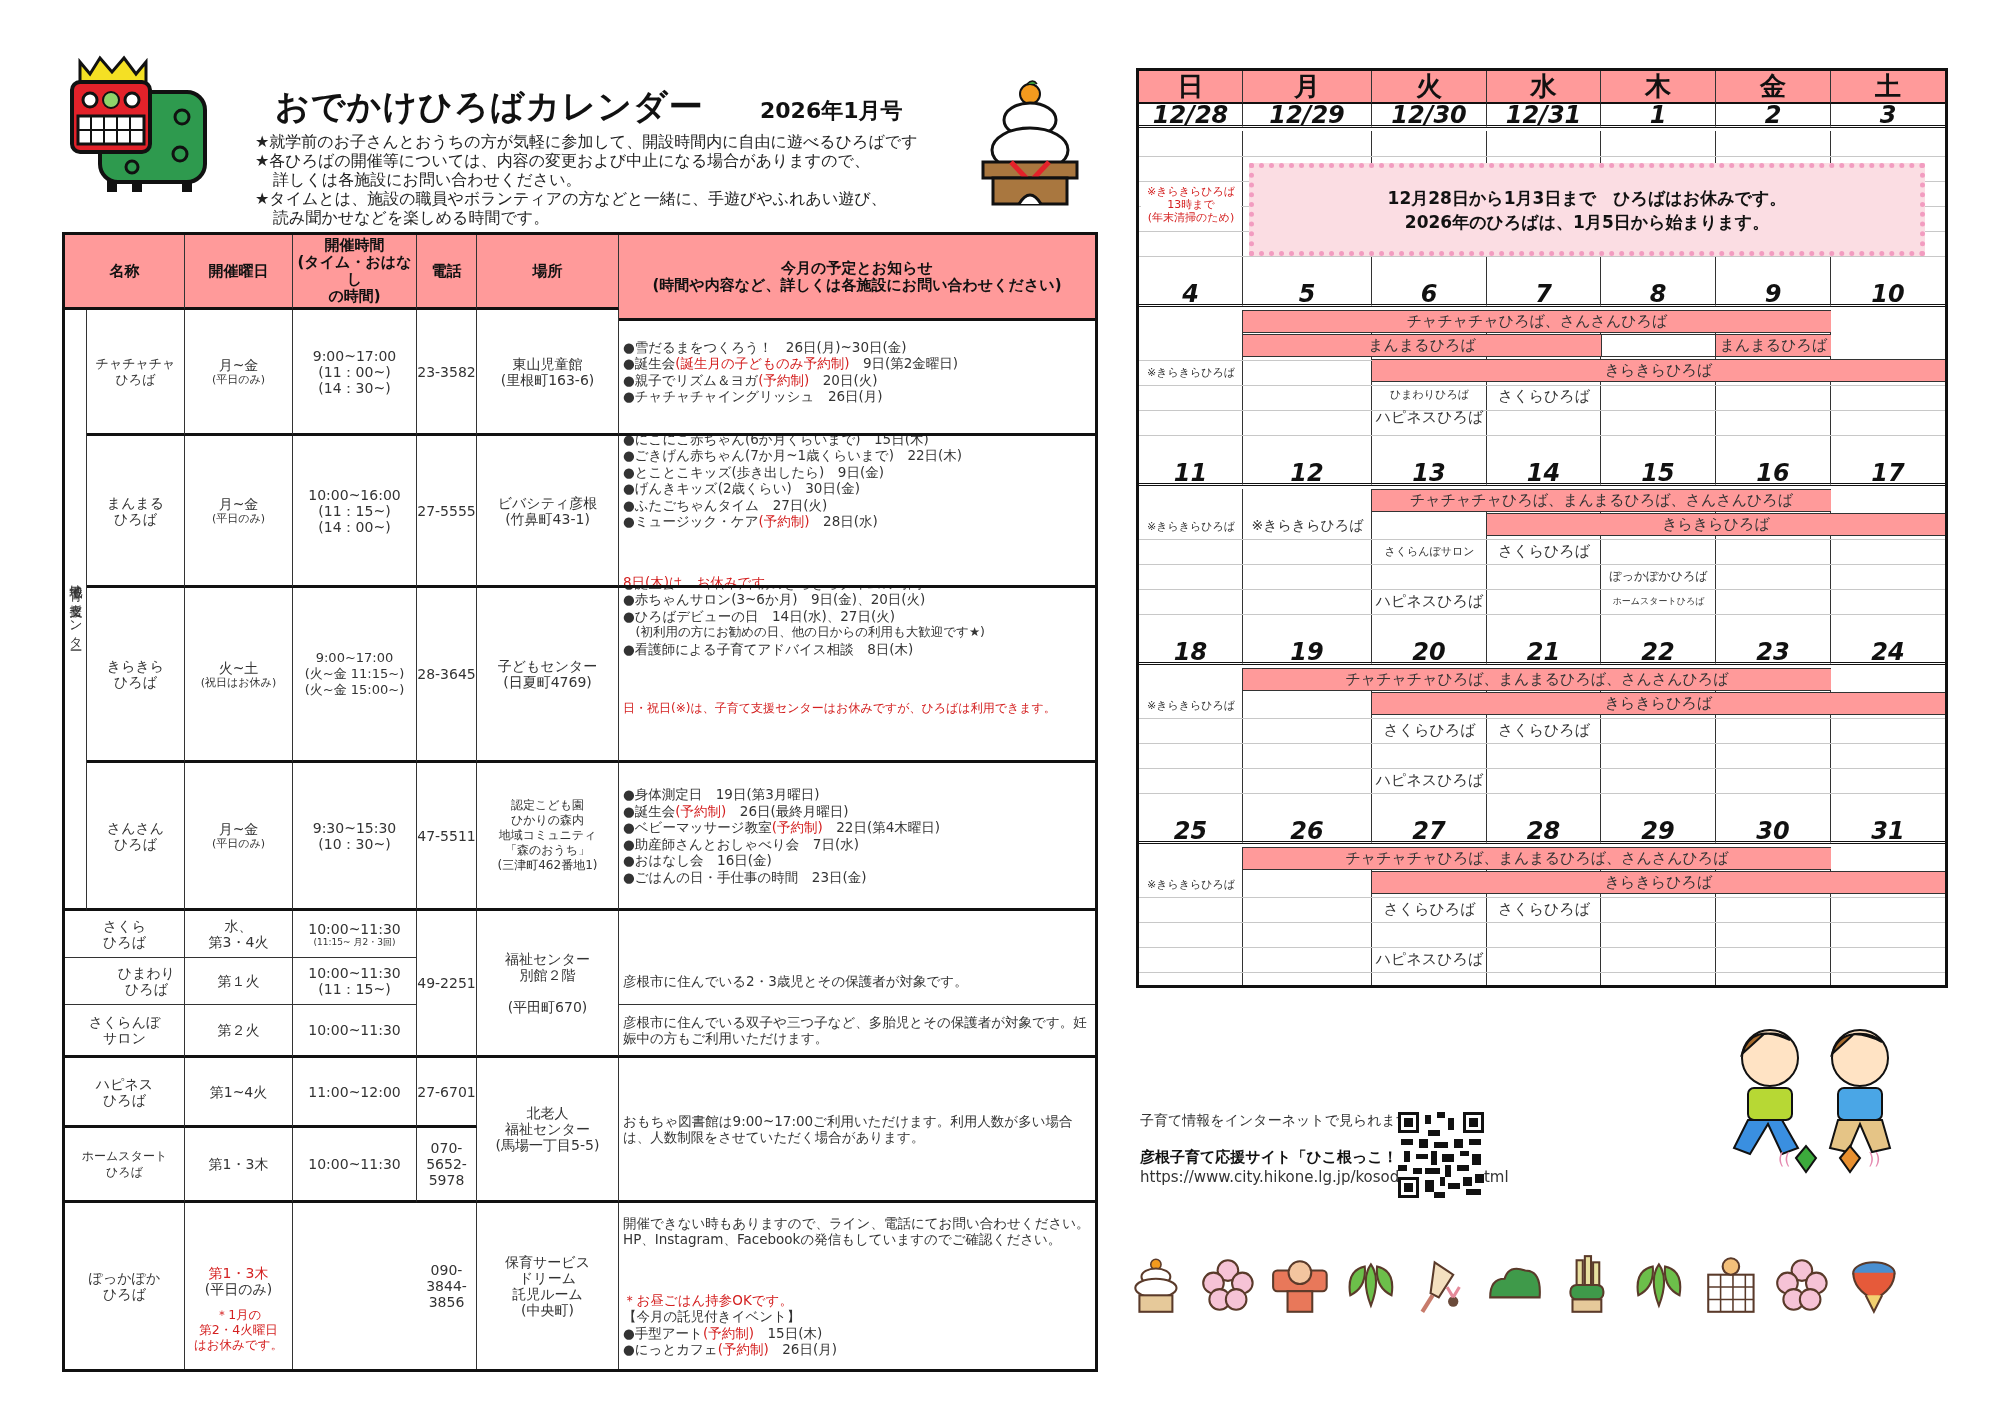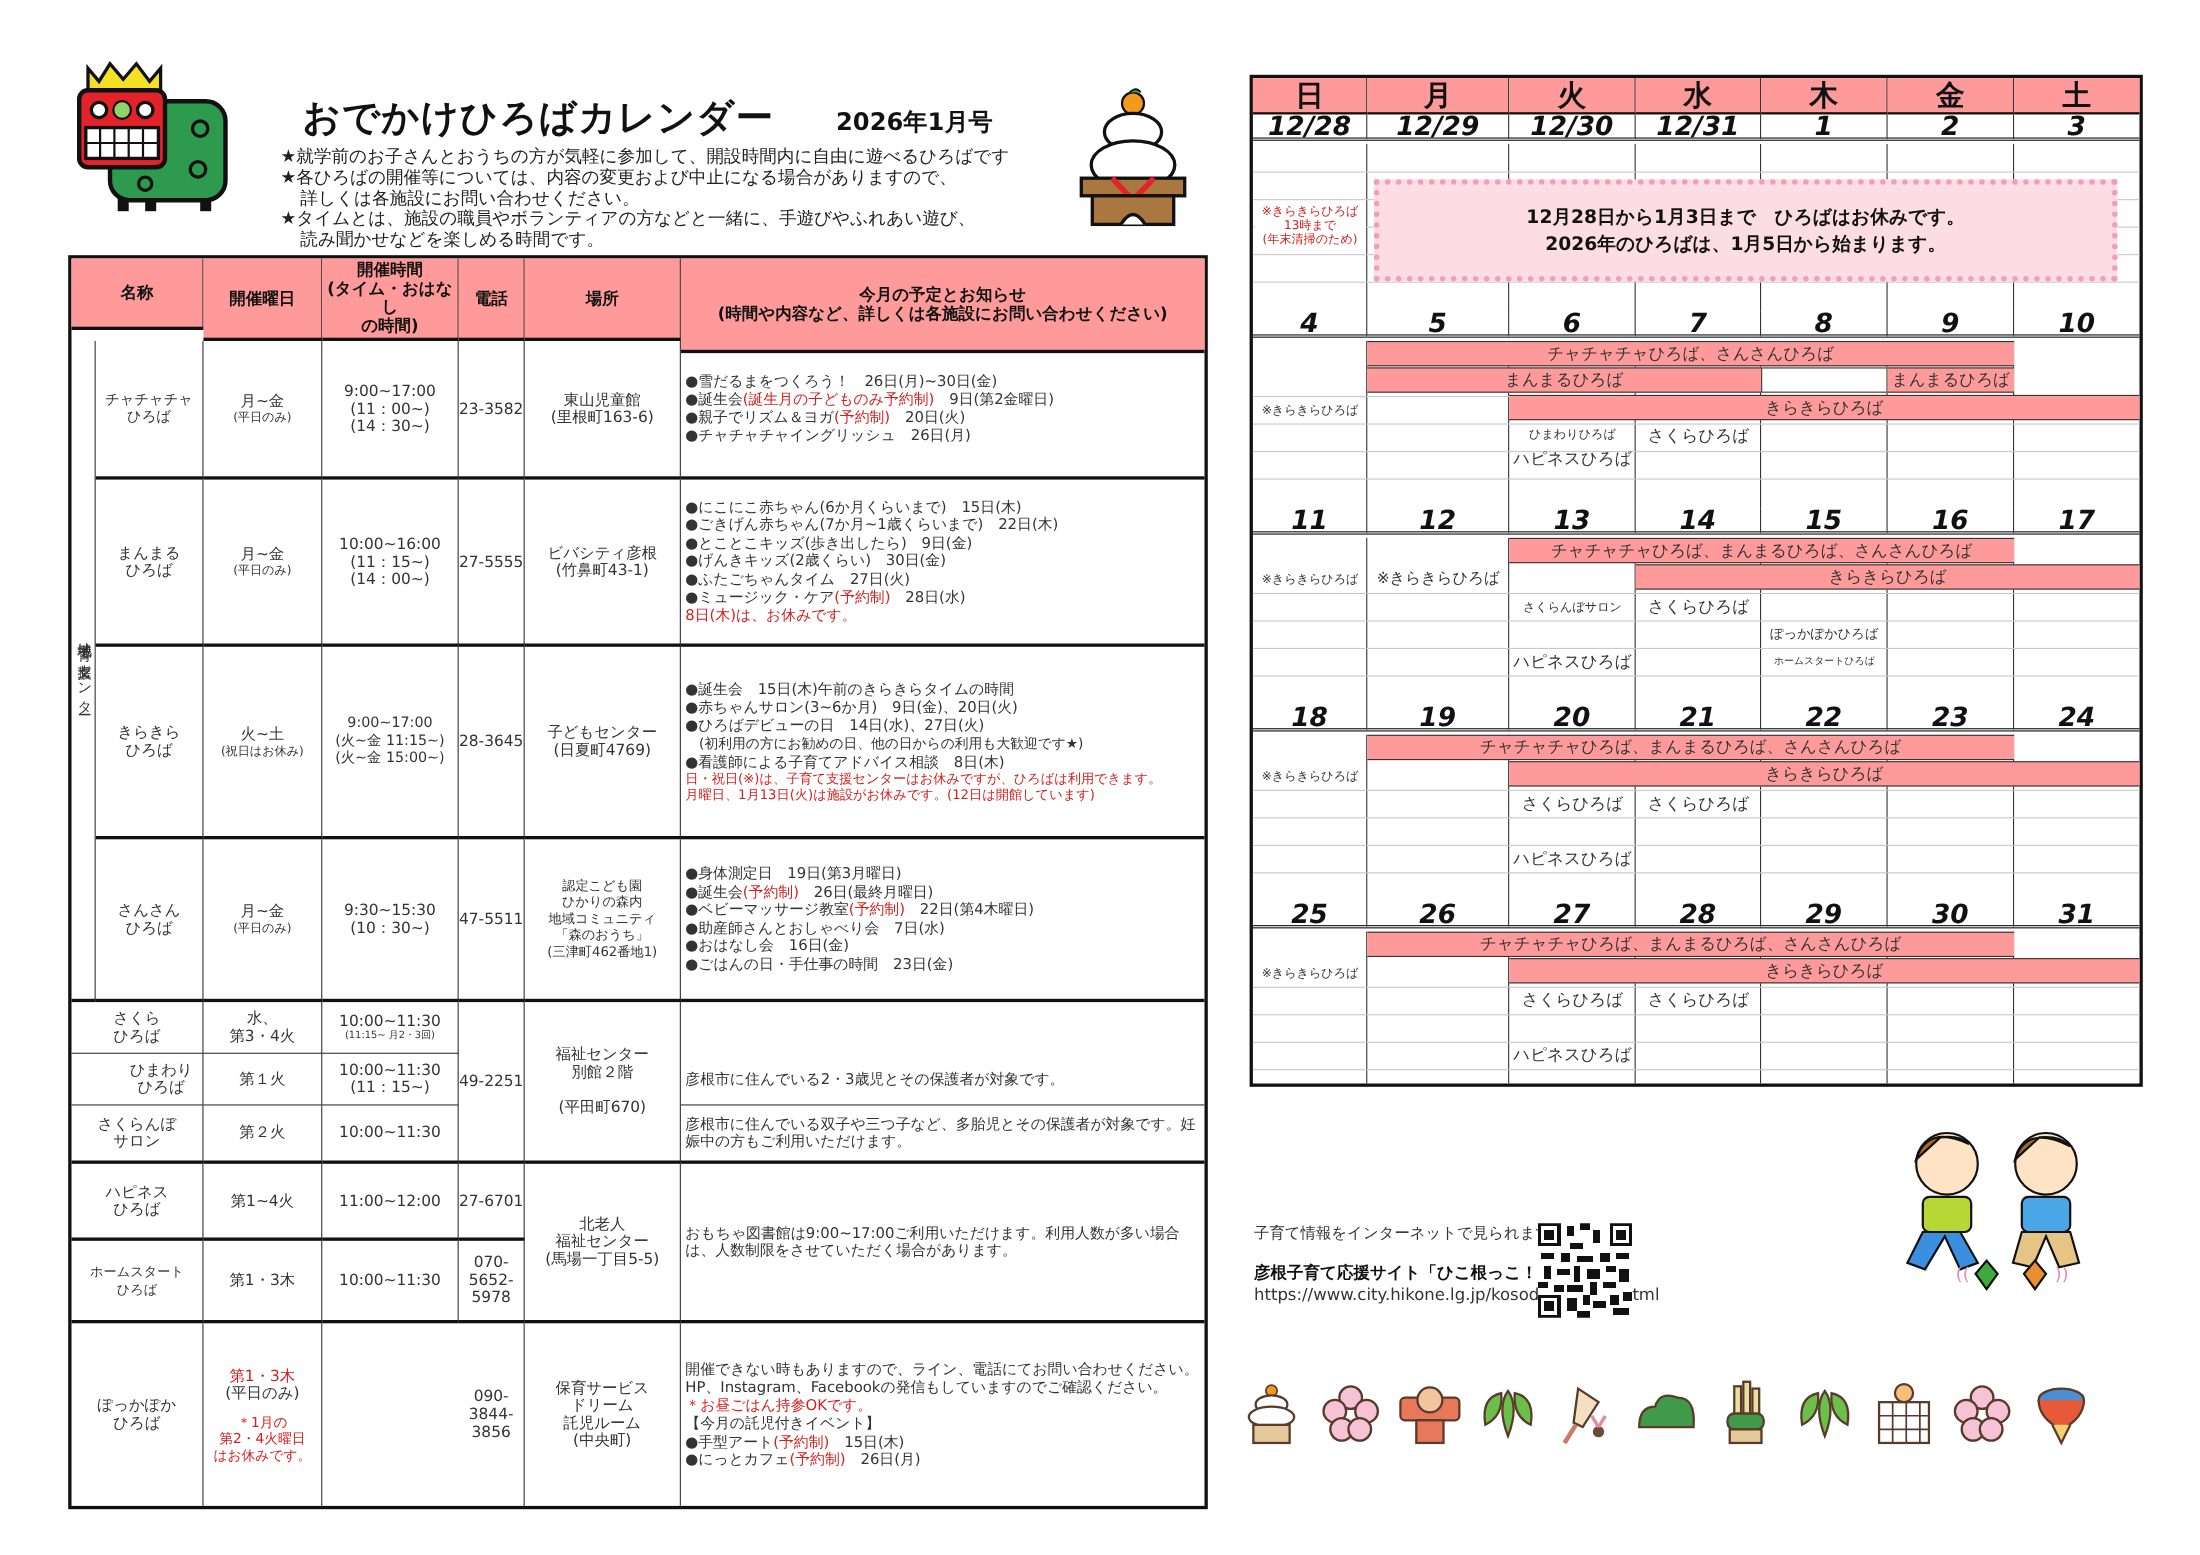--- a/index.html
+++ b/index.html
@@ -16,21 +16,21 @@
   .intro .indent { padding-left: 18px; }
 
   
   .sched { position: absolute; left: 62px; top: 232px; width: 1036px; height: 1140px; border: 3px solid #111; }
   .cell { position: absolute; border-right: 1px solid #333; border-bottom: 1px solid #333; display: flex; align-items: center; justify-content: center; text-align: center; font-size: 14px; line-height: 16px; color: #333; overflow: hidden; }
   .hcell { background: #ff9a9a; font-weight: bold; color: #111; font-size: 15px; line-height: 17px; border-bottom: 3px solid #111; }
   .thick-b { border-bottom: 3px solid #111; }
   .small { font-size: 11px; line-height: 13px; }
   .news { justify-content: flex-start; text-align: left; padding-left: 4px; font-size: 13.5px; line-height: 16.5px; }
   .news .inner { width: 100%; }
-  .red { color: #d42020; }
+  .red { color: #d42020; margin-top: 44px; }
   .vlabel { writing-mode: vertical-rl; font-size: 13px; letter-spacing: 1px; }
   .multi { flex-direction: column; }
 
   
   .cal { position: absolute; left: 1136px; top: 68px; width: 812px; height: 920px; border: 3px solid #111; }
   .cal .dow { position: absolute; top: 0; height: 33px; background: #ff9a9a; border-right: 1px solid #333; border-bottom: 2px solid #111; display: flex; align-items: center; justify-content: center; font-size: 26px; font-weight: bold; color: #111; }
   .cal .drow { position: absolute; height: 24px; border-right: 1px solid #333; border-bottom: 3px double #111; display: flex; align-items: center; justify-content: center; font-size: 24px; font-weight: bold; color: #111; font-style: italic; }
   .cal .bcol { position: absolute; border-right: 1px solid #333; }
   .cal .hline { position: absolute; left: 0; height: 1px; background: #c8c8c8; }
   .cal .bar { position: absolute; height: 23px; background: #ff9a9a; border-bottom: 1px solid #333; border-top: 1px solid #333; display: flex; align-items: center; justify-content: center; font-size: 15px; color: #333; white-space: nowrap; }
@@ -89,21 +89,21 @@
   <ellipse cx="65" cy="42" rx="26" ry="17" fill="#fff" stroke="#111" stroke-width="3"></ellipse>
   <ellipse cx="65" cy="72" rx="38" ry="22" fill="#fff" stroke="#111" stroke-width="3"></ellipse>
   <rect x="18" y="84" width="94" height="16" fill="#a9773f" stroke="#111" stroke-width="3"></rect>
   <path d="M46 84 L65 104 L84 84" fill="none" stroke="#e3222a" stroke-width="5"></path>
   <rect x="28" y="100" width="74" height="26" fill="#a9773f" stroke="#111" stroke-width="3"></rect>
   <path d="M54 126 q11 -18 22 0" fill="#fff" stroke="#111" stroke-width="3"></path>
 </svg>
 
 <div class="sched">
 
-  <div class="cell hcell multi" style="left:0;top:0;width:120px;height:65px;">
+  <div class="cell hcell multi" style="left:0;top:0;width:120px;height:75px;">
       <span>名称</span>
     </div>
   <div class="cell hcell multi" style="left:120px;top:0;width:108px;height:75px;">
       <span>開催曜日</span>
     </div>
   <div class="cell hcell multi" style="left:228px;top:0;width:124px;height:75px;white-space:pre-line;"><span style="white-space:pre-line">開催時間
 (タイム・おはなし
 の時間)</span></div>
   <div class="cell hcell" style="left:352px;top:0;width:60px;height:75px;">
       <span>電話</span>

